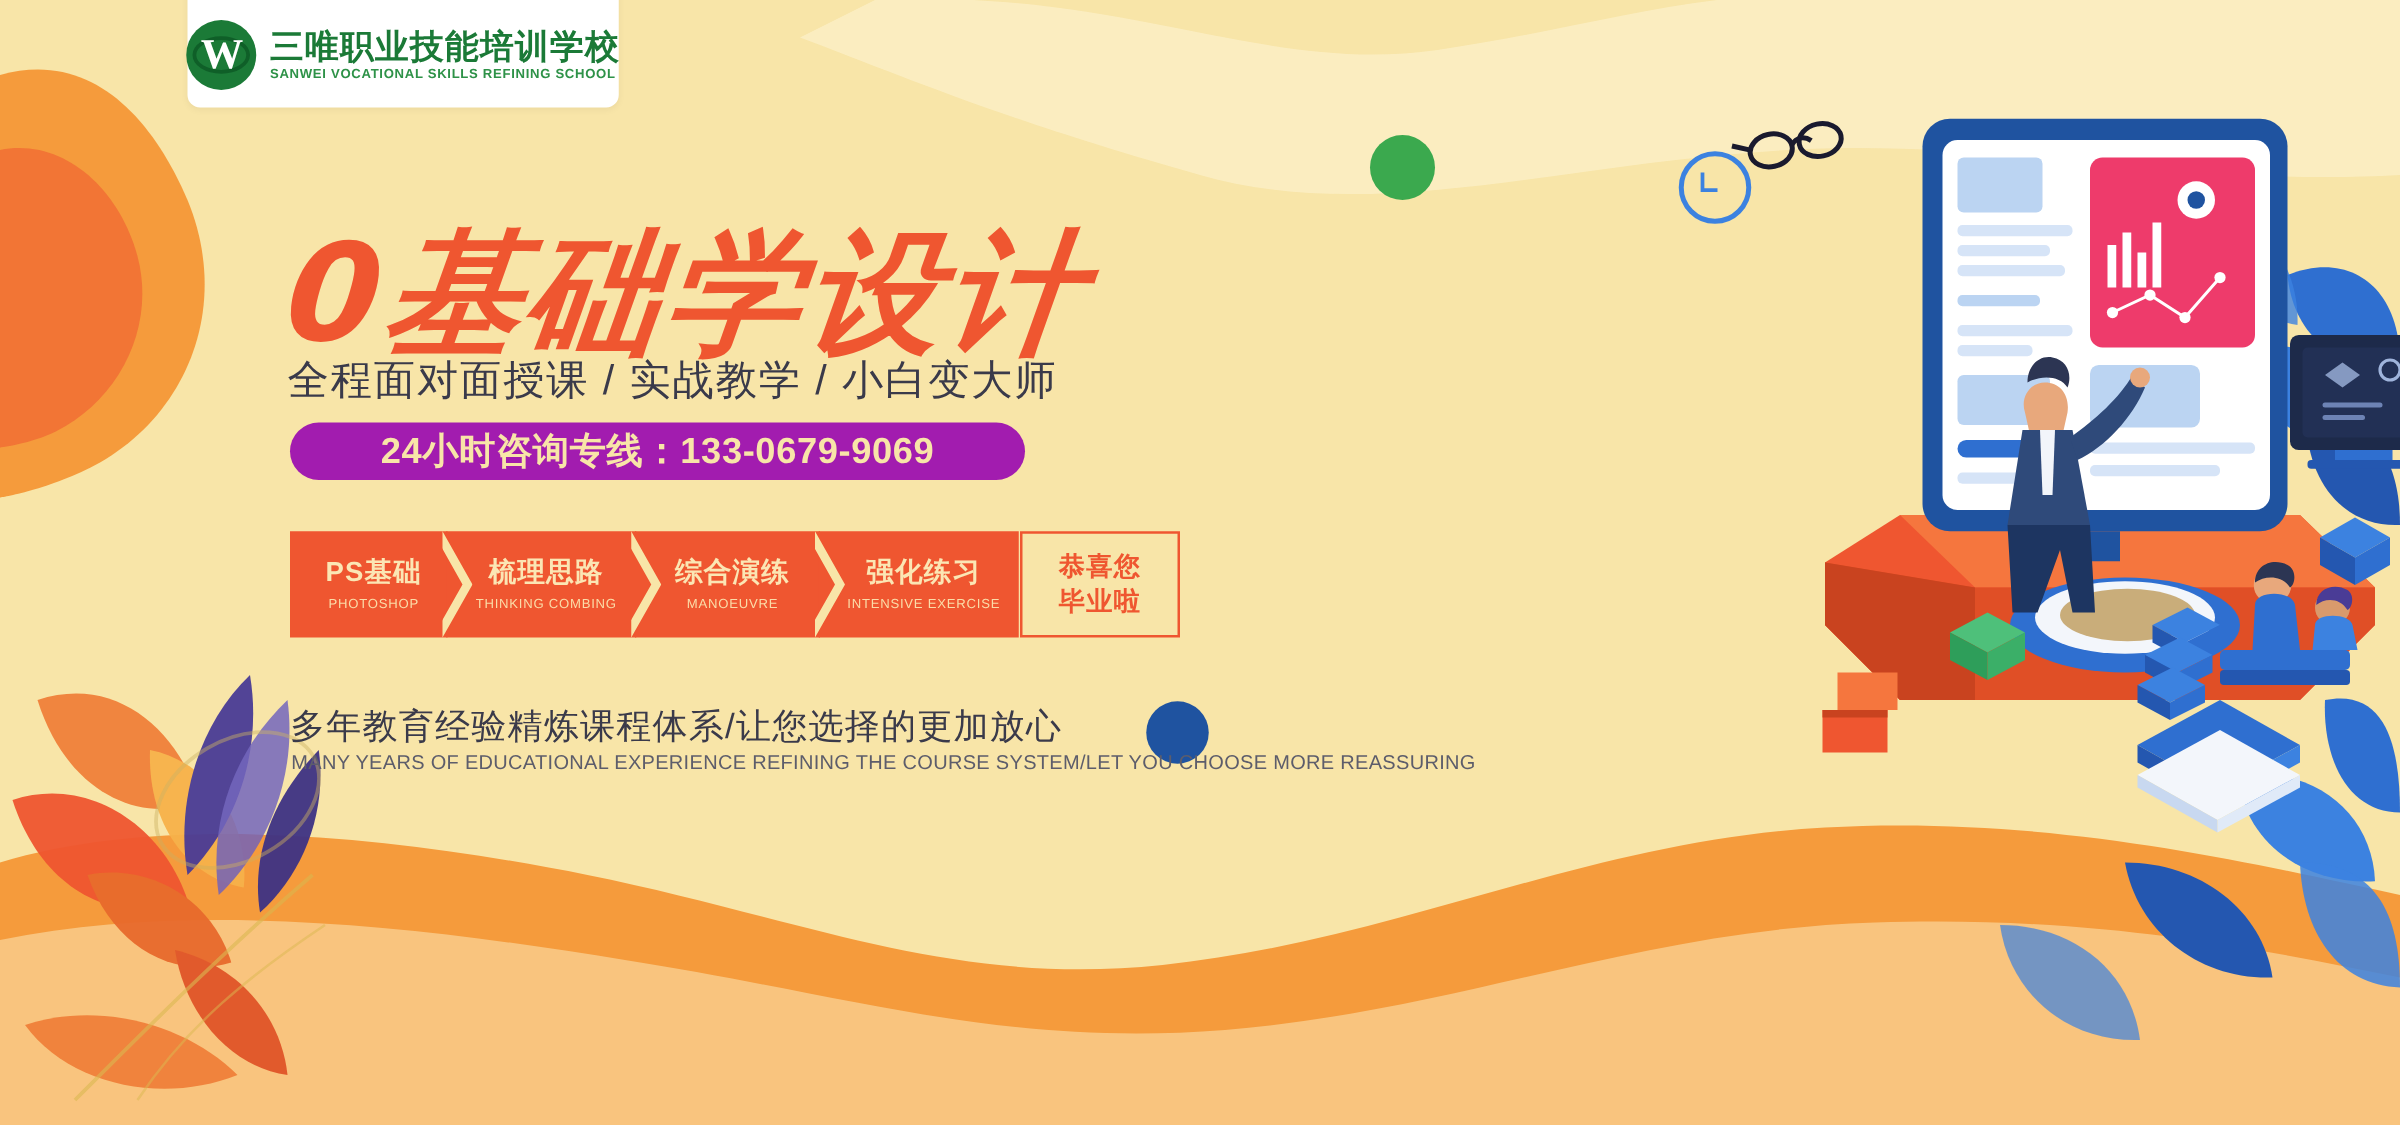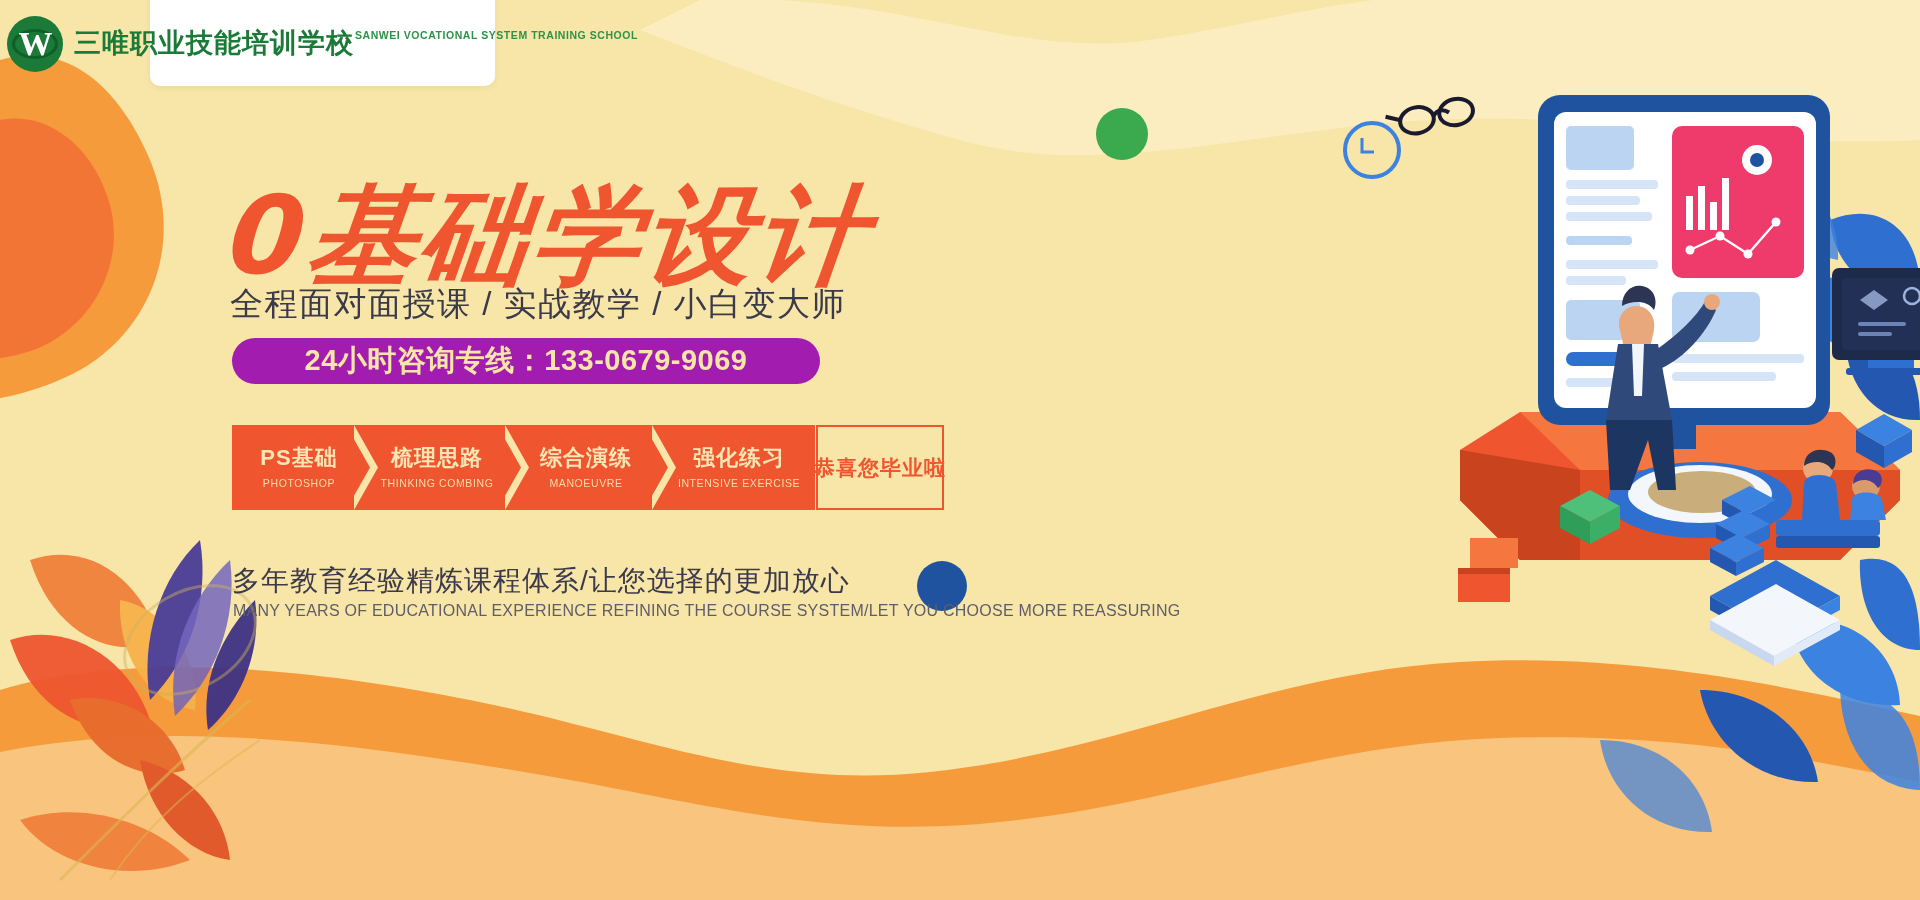--- a/index.html
+++ b/index.html
@@ -36,21 +36,21 @@
     position:absolute; width:46px; height:30px; border-radius:50%;
     border:3px solid #0F5F28;
     top:13px; left:5px;
   }
   .logo-mark .wchar {
     position:relative; z-index:2;
     color:#fff; font-family:"Liberation Serif", serif;
     font-size:34px; font-weight:700; line-height:1;
     letter-spacing:-1px;
   }
-  .logo-text { display:flex; flex-direction:row; gap:1px; }
+  .logo-text { display:flex; flex-direction:column; gap:1px; }
   .logo-cn {
     font-size:27px; font-weight:700; color:#1B7A37;
     letter-spacing:1px; line-height:1.08; white-space:nowrap;
   }
   .logo-en {
     font-size:10.5px; font-weight:600; color:#2E9248;
     letter-spacing:0.55px; white-space:nowrap;
   }
 
   
@@ -104,21 +104,21 @@
   .step .chev {
     position:absolute; right:-20px; top:0;
     width:24px; height:85px; z-index:4;
   }
 
   .step-final {
     position:relative;
     width:128px; height:85px;
     border:2px solid #EF5630;
     background:transparent;
-    display:flex; flex-direction:row;
+    display:flex; flex-direction:column;
     align-items:center; justify-content:center;
     color:#EF5630; margin-left:2px;
   }
   .step-final .l1, .step-final .l2 {
     font-size:21px; font-weight:700; letter-spacing:1px; line-height:1.32;
     white-space:nowrap;
   }
 
   
   .tagline-cn {
@@ -191,21 +191,21 @@
 </div>
 
 <div class="logo-card">
   <div class="logo-inner">
     <div class="logo-mark">
       <div class="ring"></div>
       <div class="wchar">W</div>
     </div>
     <div class="logo-text">
       <div class="logo-cn">三唯职业技能培训学校</div>
-      <div class="logo-en">SANWEI VOCATIONAL SYSTEM TRAINING SCHOOL</div>
+      <div class="logo-en">SANWEI VOCATIONAL SKILLS REFINING SCHOOL</div>
     </div>
   </div>
 </div>
 
 <div class="content">
 
   <div class="headline">0基础学设计</div>
 
   <div class="subhead">全程面对面授课 / 实战教学 / 小白变大师</div>
 

